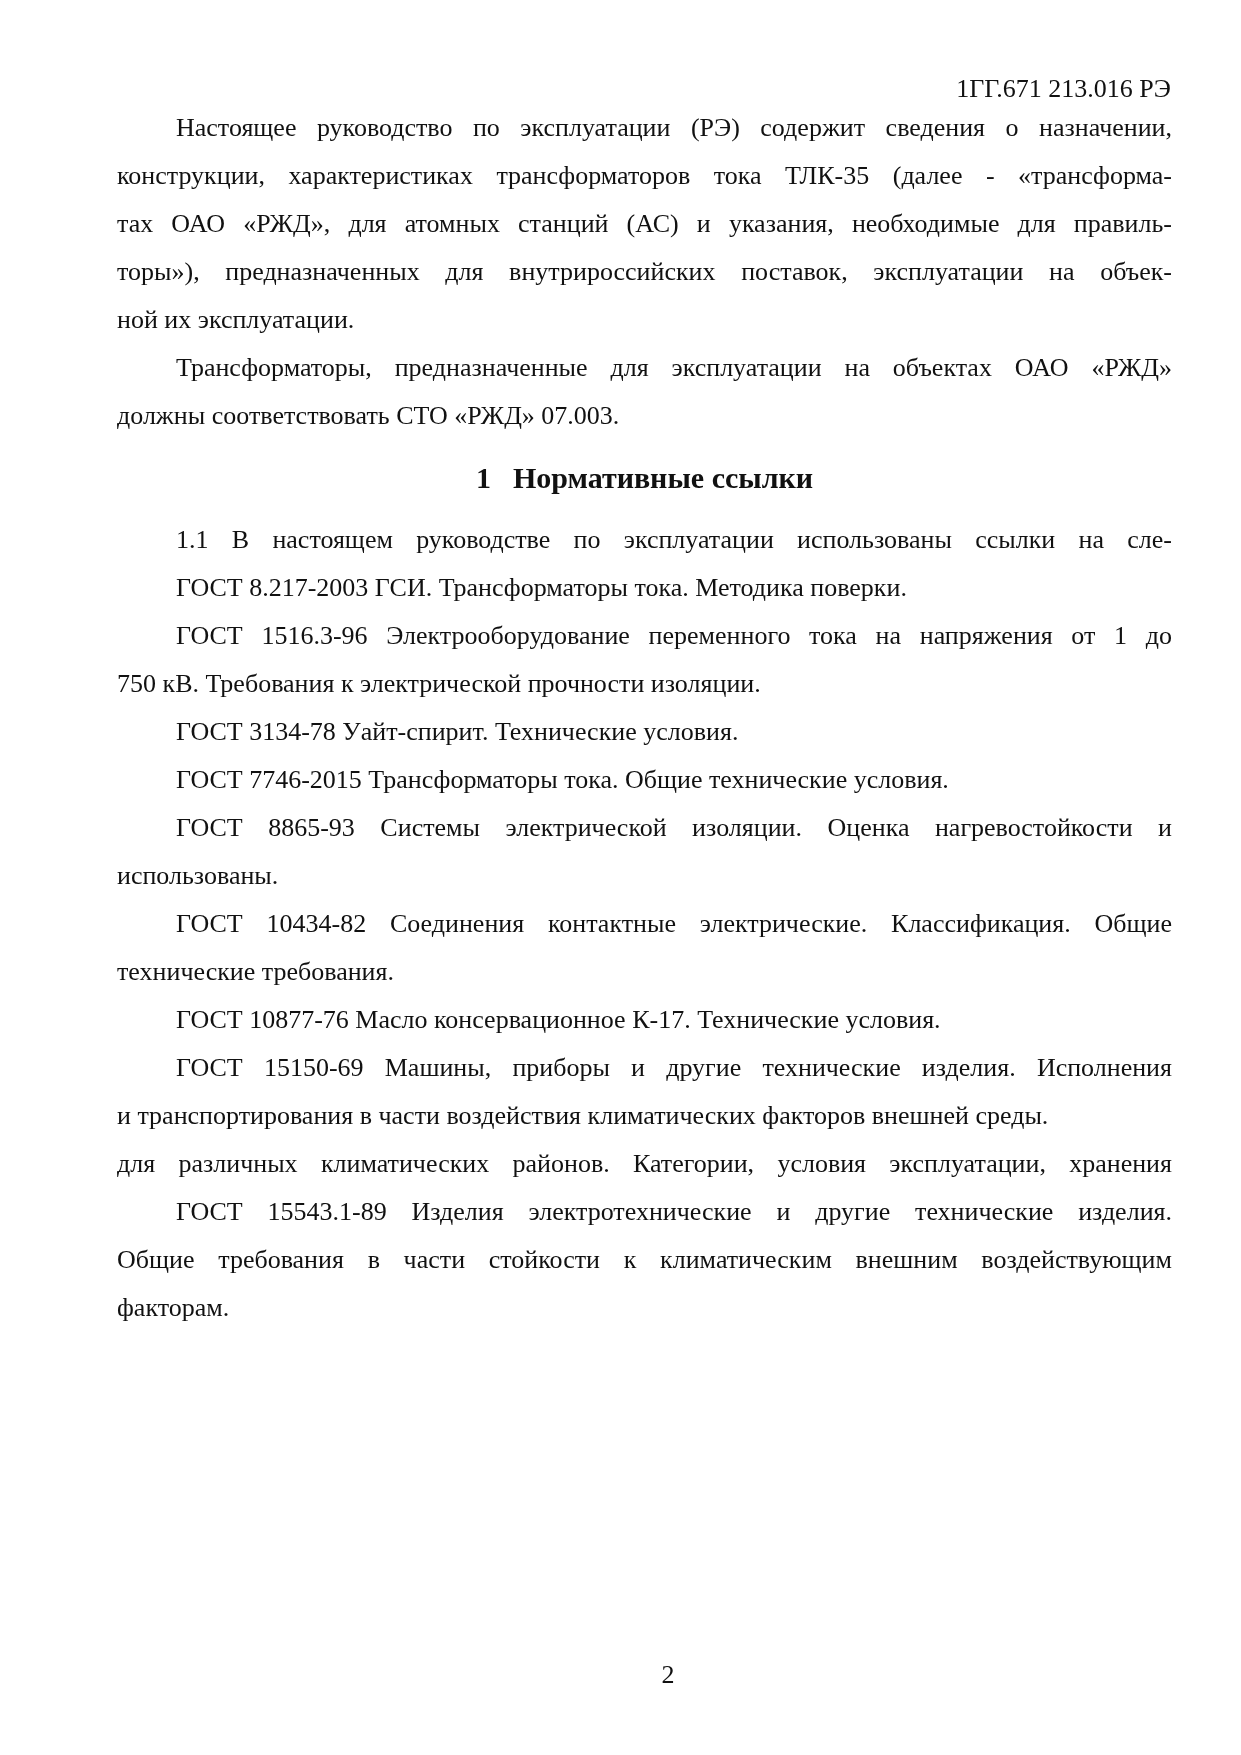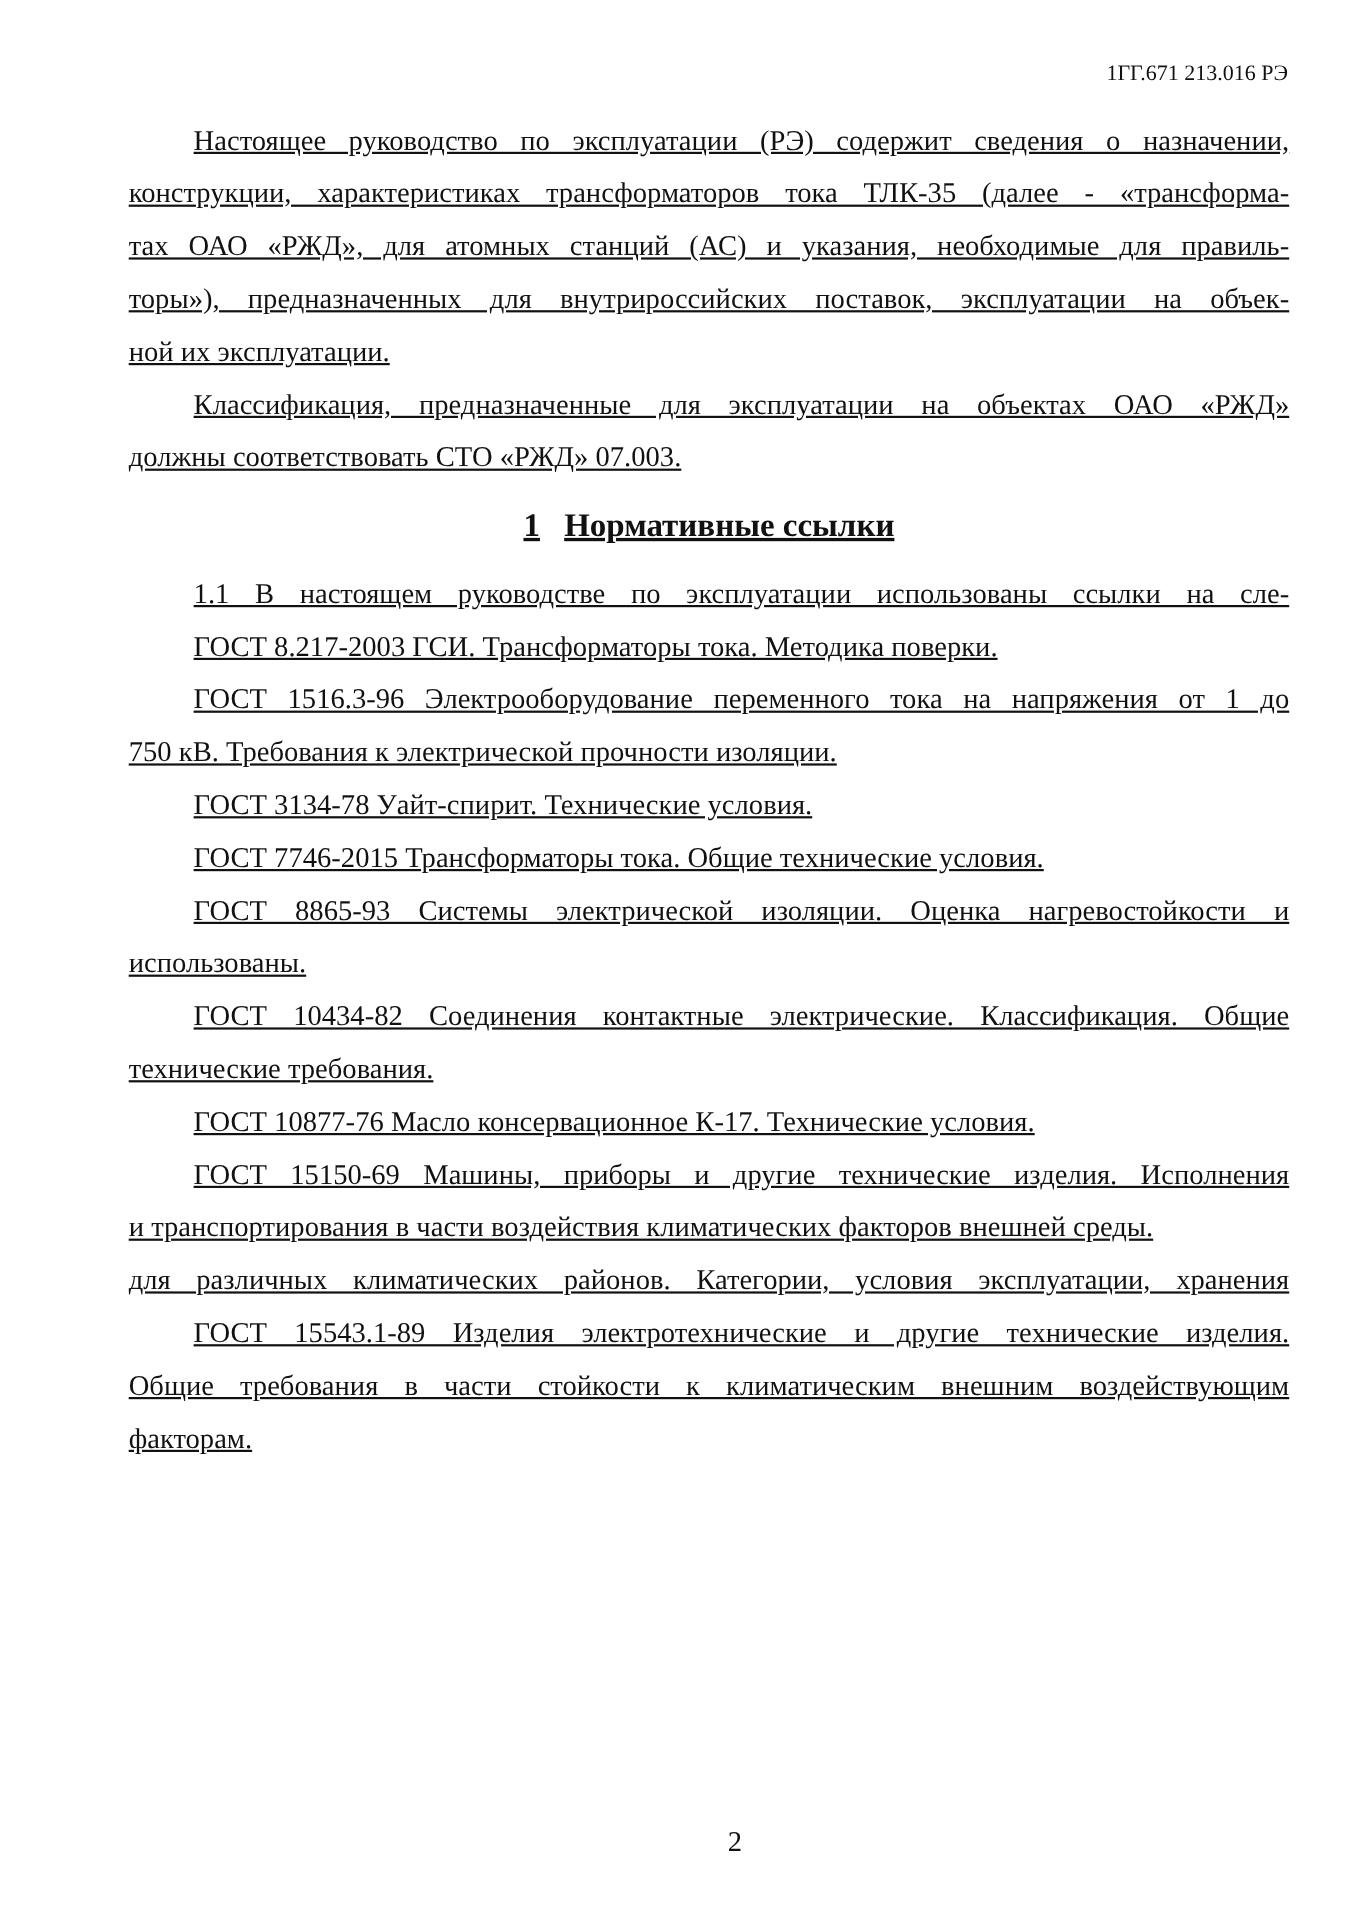--- a/index.html
+++ b/index.html
@@ -17,32 +17,31 @@
     }
     .page {
       position: absolute;
       left: 0; top: 0;
       width: 1241px;
       height: 1755px;
       background: #ffffff;
     }
     .doc-code {
       position: absolute;
-      top: 52px;
+      top: 74px;
       right: 70px;
-      font-size: 20px;
+      font-size: 26px;
       line-height: 30px;
       white-space: nowrap;
     }
     .body-text {
       position: absolute;
       left: 117px;
       top: 104px;
       width: 1055px;
-      text-decoration: underline;
     }
     .line {
       font-size: 26px;
       height: 48px;
       line-height: 48px;
       white-space: nowrap;
       text-align: justify;
       text-align-last: justify;
     }
     .line.last {
@@ -85,21 +84,21 @@
 
     <div>
       <div class="line indent">Настоящее руководство по эксплуатации (РЭ) содержит сведения о назначении,</div>
       <div class="line">конструкции, характеристиках трансформаторов тока ТЛК-35 (далее - «трансформа-</div>
       <div class="line">тах ОАО «РЖД», для атомных станций (АС) и указания, необходимые для правиль-</div>
       <div class="line">торы»), предназначенных для внутрироссийских поставок, эксплуатации на объек-</div>
       <div class="line last">ной их эксплуатации.</div>
     </div>
 
     <div>
-      <div class="line indent">Классификация, предназначенные для эксплуатации на объектах ОАО «РЖД»</div>
+      <div class="line indent">Трансформаторы, предназначенные для эксплуатации на объектах ОАО «РЖД»</div>
       <div class="line last">должны соответствовать СТО «РЖД» 07.003.</div>
     </div>
 
     <div class="heading">
       <span class="num">1</span><span>Нормативные ссылки</span>
     </div>
 
     <div>
       <div class="line indent">1.1  В настоящем руководстве по эксплуатации использованы ссылки на сле-</div>
     </div>

